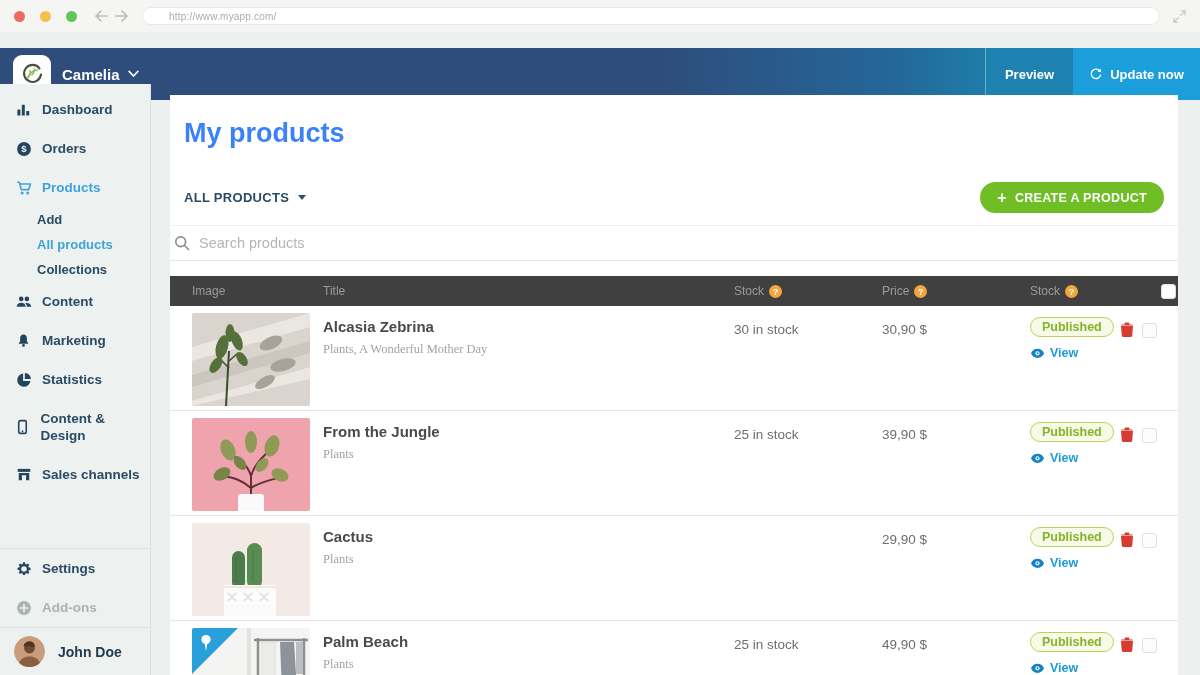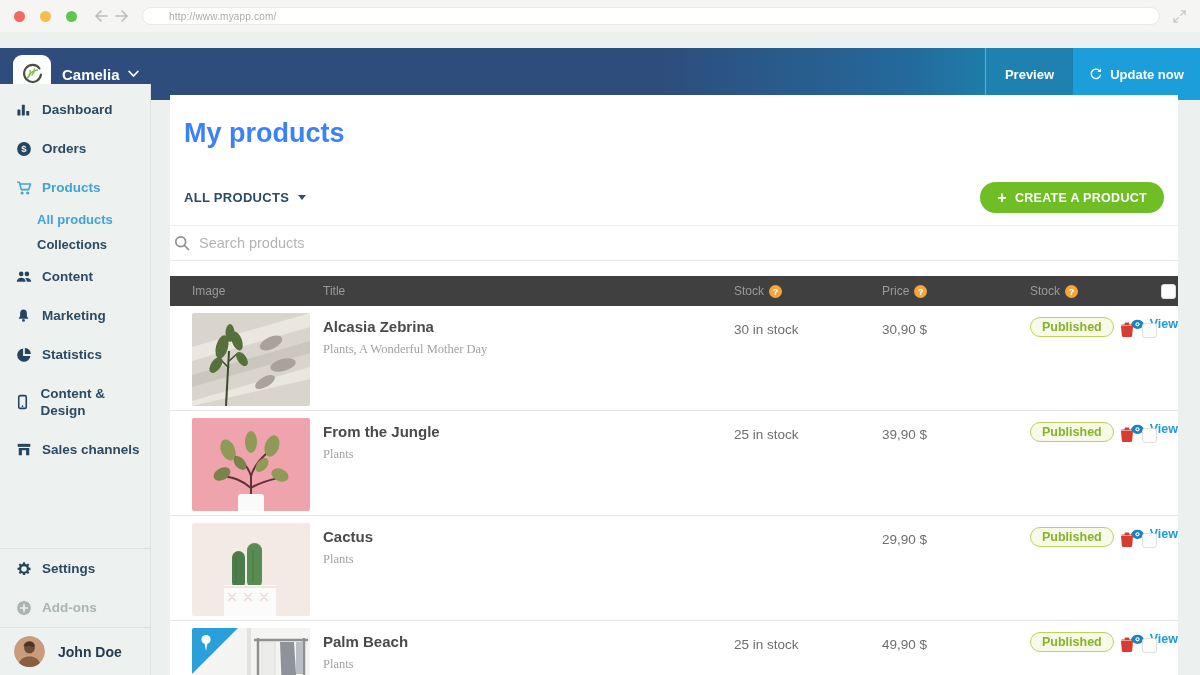--- a/index.html
+++ b/index.html
@@ -80,21 +80,21 @@
   .checkbox { width:15px; height:15px; border:1px solid #E0E0E0; border-radius:3px; background:#FDFDFD;
     display:inline-block; cursor:pointer; flex:none; }
   .thead .checkbox { margin-left:auto; }
 
   .prow { display:flex; align-items:flex-start; border-bottom:1px solid #E5E5E5; height:105px; padding-top:7px; }
   .pimg { width:118px; height:93px; border-radius:2px; display:block; cursor:pointer; }
   .pt-wrap { padding-top:5px; }
   .p-title { font-size:15px; font-weight:bold; color:#4A4A4A; cursor:pointer; }
   .p-sub { font-size:12.5px; color:#A2A2A2; margin-top:7px;font-family:Liberation Serif, serif; }
   .p-stock, .p-price { font-size:13.5px; color:#6E6E6E; padding-top:9px; }
-  .p-statuswrap { display:flex; flex-direction:row; gap:16px; align-items:flex-start; padding-top:4px; }
+  .p-statuswrap { display:flex; flex-direction:column; gap:9px; align-items:flex-start; padding-top:4px; }
   .badge { border:1.5px solid #BCD35B; color:#86B32B; background:#F6FAE6; border-radius:12px;
     font-size:12.5px; font-weight:bold; padding:2px 11px; }
   .view-link { display:flex; align-items:center; gap:5px; color:#1E9CD8; font-size:12.5px; font-weight:bold; cursor:pointer; }
   .c-act.rowact { padding-top:9px; }
   .trash { display:flex; cursor:pointer; }
 </style>
 </head>
 <body>
 
 <div class="screen">
@@ -178,20 +178,21 @@
       <div class="side-item active">
         <span class="sicon">
           <svg width="16" height="16" viewBox="0 0 16 16">
               <path d="M1.2 2.2h2.2l1.9 7.4h7.4L14.5 4H4" fill="none" stroke="currentColor" stroke-width="1.6" stroke-linejoin="round"></path>
               <circle cx="6.1" cy="13" r="1.5" fill="currentColor"></circle>
               <circle cx="11.7" cy="13" r="1.5" fill="currentColor"></circle>
             </svg>
         </span>
         <span>Products</span>
       </div>
+      <div class="side-sub">Add</div>
       <div class="side-sub active">All products</div>
       <div class="side-sub">Collections</div>
       <div class="side-item">
         <span class="sicon">
           <svg width="16" height="16" viewBox="0 0 16 16" fill="currentColor">
               <circle cx="5.2" cy="4.9" r="2.3"></circle>
               <circle cx="10.9" cy="4.9" r="2.3"></circle>
               <path d="M.8 12.7c0-2.4 2-3.9 4.4-3.9s4.4 1.5 4.4 3.9z"></path>
               <path d="M10.6 8.9c2.6 0 4.6 1.5 4.6 3.8h-4.3a5.3 5.3 0 0 0-1.6-3.5c.4-.2.8-.3 1.3-.3z"></path>
             </svg>

